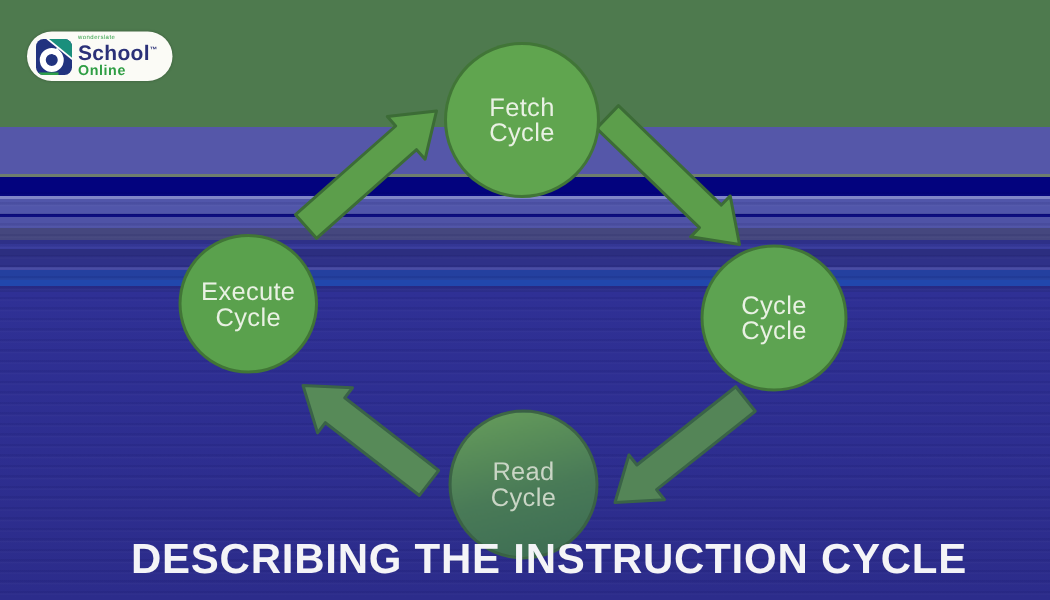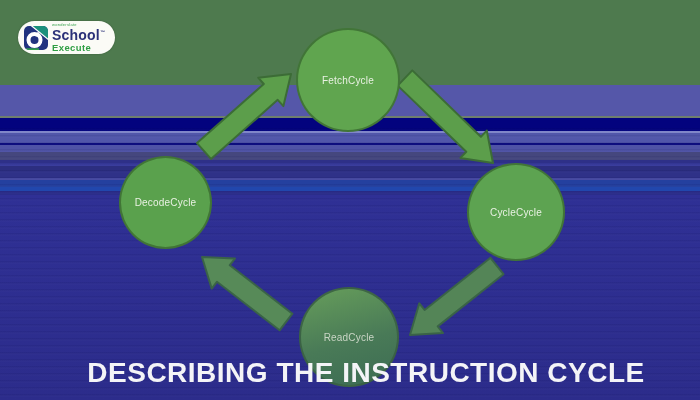--- a/index.html
+++ b/index.html
@@ -29,29 +29,29 @@
   .scanlines{
     position:absolute;left:0;top:128px;width:700px;height:272px;z-index:0;
     background:repeating-linear-gradient(to bottom,
       rgba(5,5,70,0.16) 0px, rgba(5,5,70,0.16) 1px,
       rgba(255,255,255,0.04) 2px, rgba(0,0,0,0) 3px, rgba(0,0,0,0) 7px);
     opacity:.55;pointer-events:none;
   }
   .arrows{position:absolute;left:0;top:0;z-index:1;}
   .node{
     position:absolute;z-index:2;border-radius:50%;
-    display:flex;flex-direction:row;align-items:center;justify-content:center;
-    text-align:center;color:#e9f1e3;font-size:10px;line-height:17px;
+    display:flex;flex-direction:column;align-items:center;justify-content:center;
+    text-align:center;color:#e9f1e3;font-size:17px;line-height:17px;
     border:2px solid rgba(62,112,52,0.9);box-sizing:border-box;
     letter-spacing:.2px;
   }
   .node-fetch  {left:296px;top:28px; width:104px;height:104px;background:#60a54f;}
   .node-decode {left:467px;top:163px;width:98px; height:98px; background:#5da351;}
   .node-execute{left:119px;top:156px;width:93px; height:93px; background:#5aa14d;}
-  .node-read   {left:299px;top:287px;width:100px;height:100px;
+  .node-read   {left:299px;top:273px;width:100px;height:100px;
     background:linear-gradient(165deg,#61975a 10%,#497a57 55%,#3f6f54 90%);
     border-color:rgba(56,94,66,0.85);color:#c9d5c5;text-align:right;}
   .title{
     position:absolute;left:0;top:341px;width:700px;margin:16px;z-index:3;
     text-align:center;color:#f4f4f7;font-size:28px;font-weight:bold;
     letter-spacing:.5px;line-height:32px;
   }
   .logo{
     position:absolute;left:18px;top:21px;width:97px;height:33px;z-index:4;
     background:#fbfbf6;border-radius:17px;display:flex;align-items:center;
@@ -88,21 +88,21 @@
     <span>Cycle</span>
     <span>Cycle</span>
   </div>
 
   <div class="node node-read">
     <span>Read</span>
     <span>Cycle</span>
   </div>
 
   <div class="node node-execute">
-    <span>Decode</span>
+    <span>Execute</span>
     <span>Cycle</span>
   </div>
 
   <div class="logo">
     <div class="logo-icon">
       <svg width="24" height="24" viewBox="0 0 24 24">
         <clipPath id="lc">
             <rect x="0" y="0" width="24" height="24" rx="5"></rect>
           </clipPath>
         <g clip-path="url(#lc)">
@@ -111,19 +111,19 @@
           <path d="M6.5 -1 L25 14" stroke="#ffffff" stroke-width="1.2" fill="none"></path>
           <circle cx="10.5" cy="14" r="6" fill="none" stroke="#ffffff" stroke-width="4"></circle>
           <path d="M14 5.5 L17.5 10.5 L11.5 10.5 Z" fill="#ffffff"></path>
           <rect x="2" y="22.3" width="13" height="1.7" fill="#2fa04a"></rect>
         </g>
       </svg>
     </div>
     <div class="logo-text">
       <span class="logo-tiny">wonderslate</span>
       <span class="logo-main"><span>School</span><sup>™</sup></span>
-      <span class="logo-sub">Execute</span>
+      <span class="logo-sub">Online</span>
     </div>
   </div>
 
   <h1 class="title">DESCRIBING THE INSTRUCTION CYCLE</h1>
 
 </div>
 
 </body></html>

